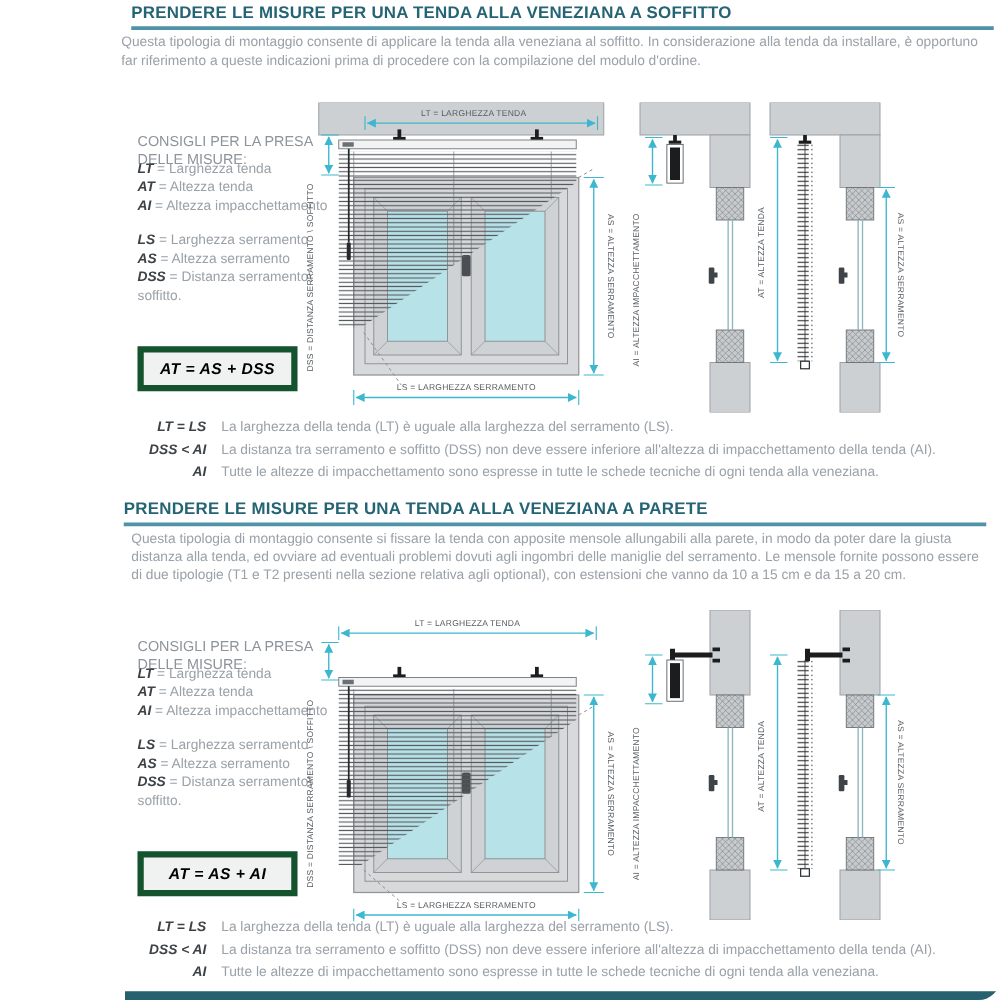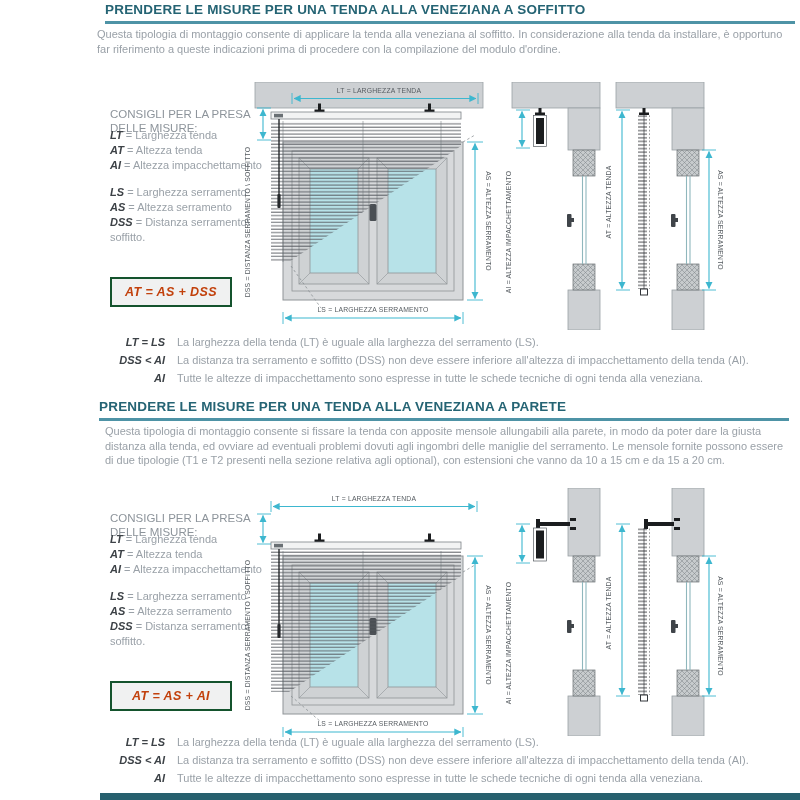--- a/index.html
+++ b/index.html
@@ -1,31 +1,31 @@
 <!DOCTYPE html>
 <html><head>
 <meta charset="utf-8">
 <style>
   html,body { margin:0; padding:0; background:#fff; }
   .page { position:relative; width:800px; height:800px; background:#ffffff; overflow:hidden;
-          font-family:"Liberation Sans", sans-serif; }
+          font-family:"Liberation Sans", sans-serif;border-radius:17px; }
   .abs { position:absolute; }
 
   .title { font-size:13.5px; font-weight:bold; letter-spacing:0.2px; color:#256474;
            border-bottom:3px solid #4e93a6; padding-bottom:4px; margin:0; width:690px; }
   .intro { font-size:11px; color:#9aa1a8; line-height:14.5px; width:686px; margin:0; }
 
   .advice-col { width:158px; }
   .advice-title { position:absolute; top:0; left:0; font-size:11.5px; color:#8d949b; line-height:14px; width:150px;margin-top:23px; }
   .legend { position:absolute; left:0; width:158px; font-size:11px; line-height:15px; }
   .abbr { font-weight:bold; font-style:italic; color:#3d4247; }
   .desc { color:#9aa1a8; }
   .formula { position:absolute; left:0; width:118px; height:26px; line-height:26px; text-align:center;
-             border:2px solid #14532d; background:#f0f1f1; font-size:12.5px; font-weight:bold;
-             font-style:italic; color:#c2410c; letter-spacing:0.4px; }
+             border:5px solid #14532d; background:#f0f1f1; font-size:12.5px; font-weight:bold;
+             font-style:italic; color:#000000; letter-spacing:0.4px; }
 
   .notes { position:absolute; display:grid; grid-template-columns:62px 616px; column-gap:12px; row-gap:6px; }
   .note-label { text-align:right; font-size:11px; font-weight:bold; font-style:italic; color:#3d4247; }
   .note-text  { font-size:11px; color:#9aa1a8; }
 
   .bottom-bar { position:absolute; left:100px; top:793px; width:700px; height:7px; background:#27606e; }
 
   
   .dim     { stroke:#3db7cf; stroke-width:1.1; fill:none; }
   .dimtick { stroke:#3db7cf; stroke-width:0.9; fill:none; }

